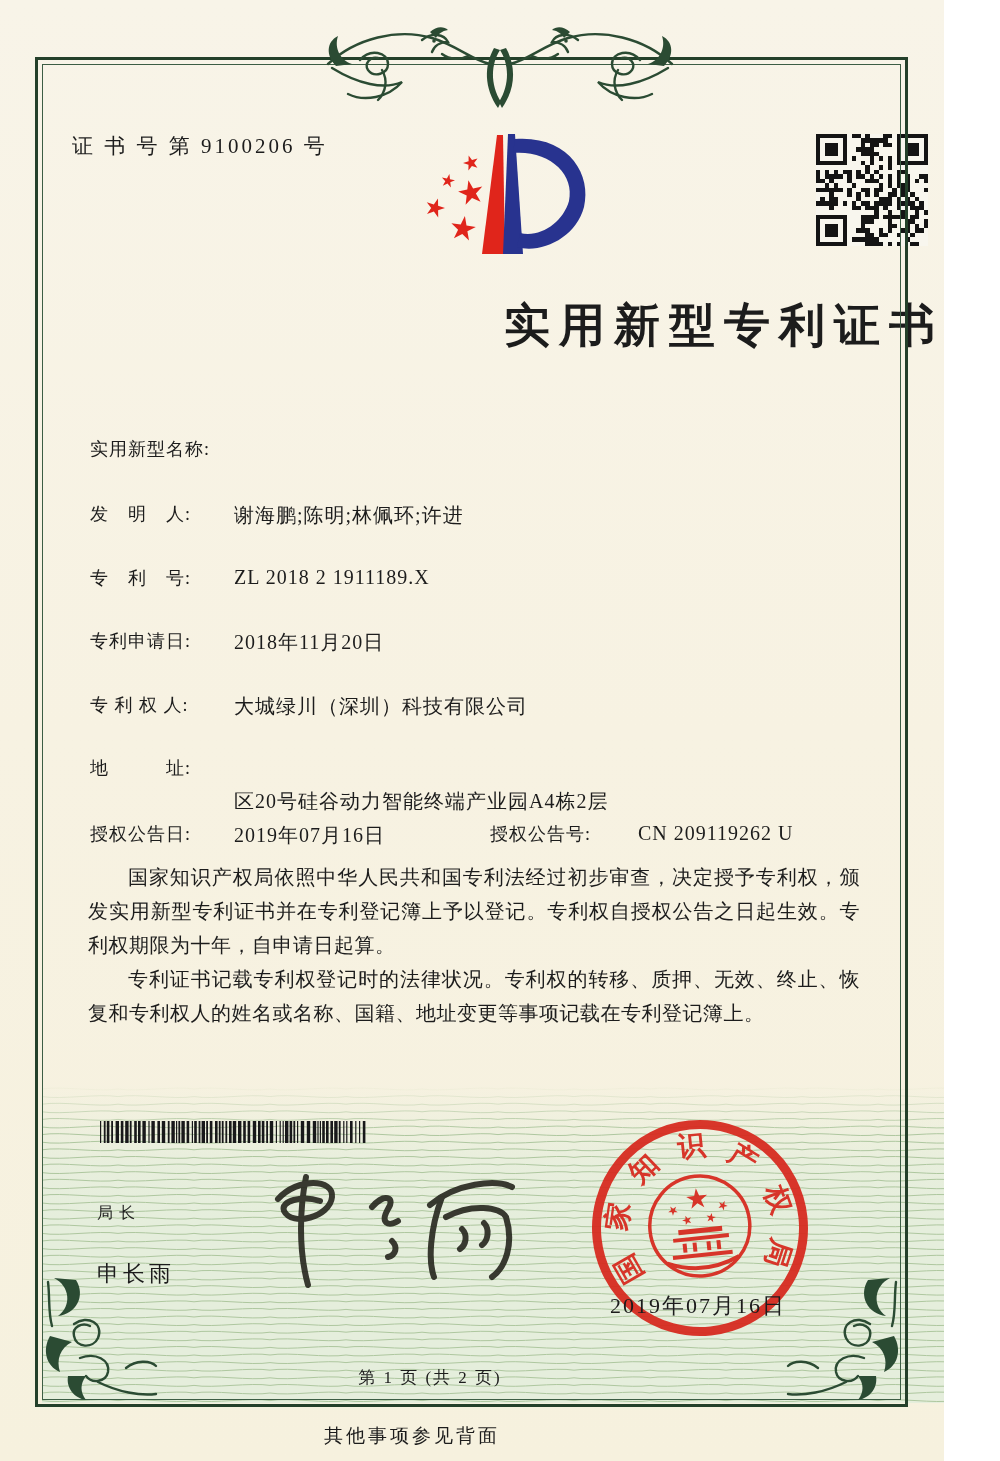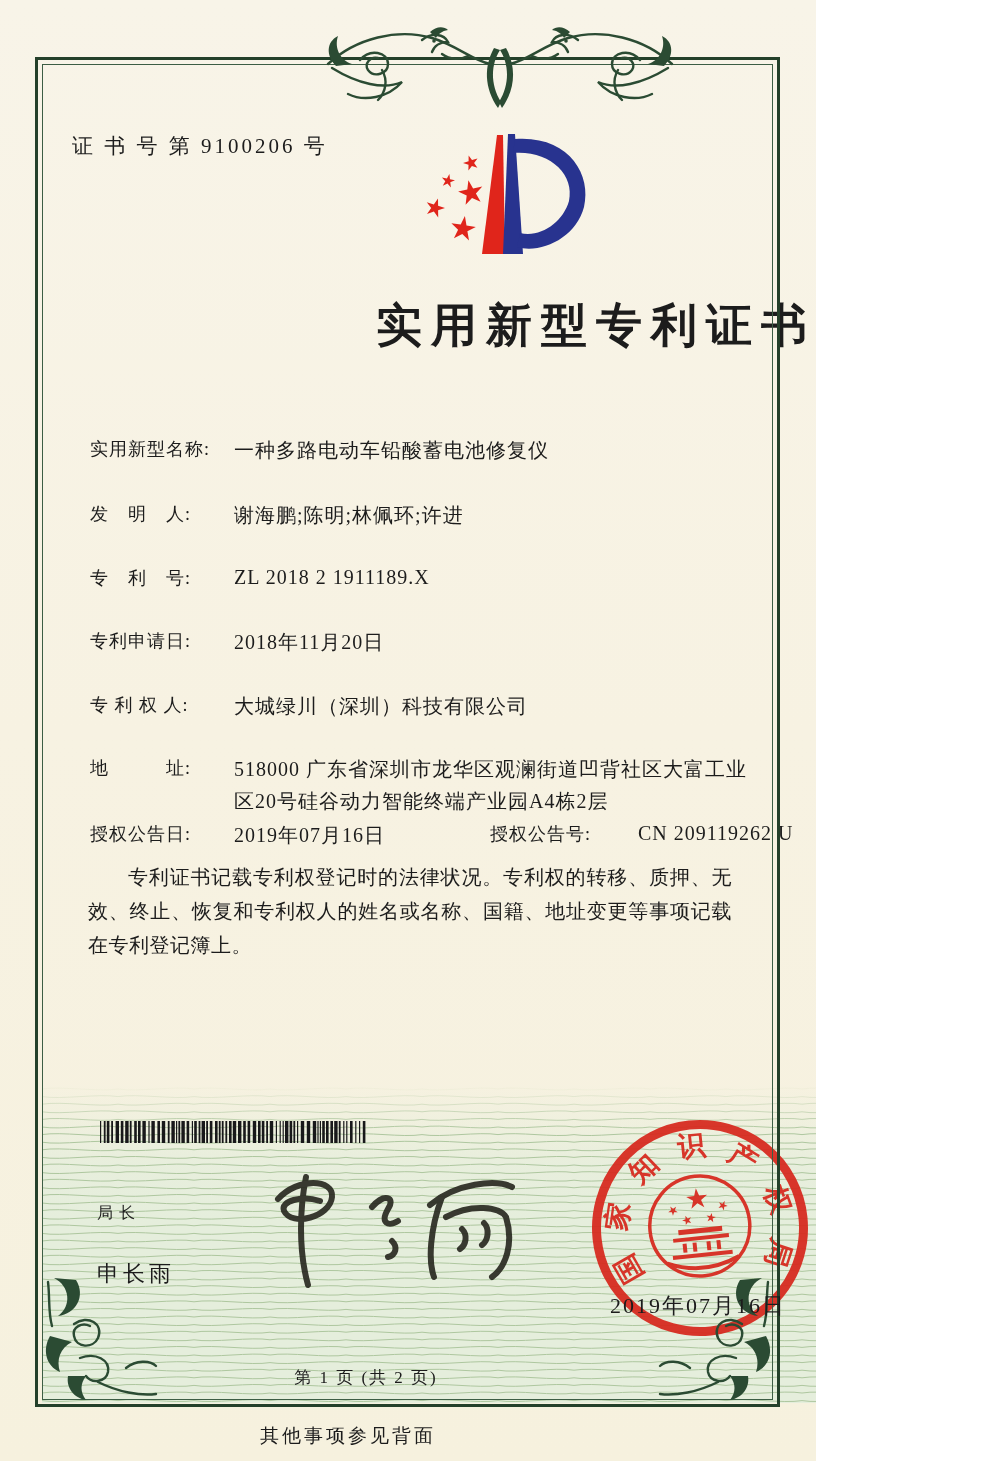--- a/index.html
+++ b/index.html
@@ -1,17 +1,17 @@
 <!DOCTYPE html>
 <html><head>
 <meta charset="utf-8">
 <style>
   html,body{margin:0;padding:0;}
   .page{
-    position:relative;width:816px;height:1461px;overflow:hidden;
+    position:relative;width:944px;height:1461px;overflow:hidden;
     background:linear-gradient(180deg,#f8f4e8 0%,#f7f2e2 50%,#f6f1de 100%);
     font-family:"Liberation Serif","DejaVu Serif",serif;color:#1c1c1c;
   }
   .abs{position:absolute;}
   
   .frame{position:absolute;left:35px;top:57px;right:36px;bottom:54px;
          border:3px solid #24402a;z-index:7;pointer-events:none;}
   .frame-inner{position:absolute;left:4px;top:4px;right:4px;bottom:4px;border:1px solid #3c5d44;}
   
   .waveband{position:absolute;left:42px;top:1085px;width:916px;height:318px;z-index:1;
@@ -378,44 +378,43 @@
       <rect x="19" y="1" width="5" height="5" fill="#f8f6ee"></rect>
       <rect x="20" y="2" width="3" height="3" fill="#141414"></rect>
       <rect x="0" y="18" width="7" height="7" fill="#141414"></rect>
       <rect x="1" y="19" width="5" height="5" fill="#f8f6ee"></rect>
       <rect x="2" y="20" width="3" height="3" fill="#141414"></rect>
     </svg>
 
   <div class="abs title">实用新型专利证书</div>
 
   <div class="abs row-label" style="top:437px">实用新型名称:</div>
-  <div class="abs row-value" style="top:437px">一种多路电动车铅酸蓄电池修复仪</div>
 
   <div class="abs row-label" style="top:502px">发　明　人:</div>
   <div class="abs row-value" style="top:502px">谢海鹏;陈明;林佩环;许进</div>
 
   <div class="abs row-label" style="top:566px">专　利　号:</div>
   <div class="abs row-value" style="top:566px">ZL 2018 2 1911189.X</div>
 
   <div class="abs row-label" style="top:629px">专利申请日:</div>
   <div class="abs row-value" style="top:629px">2018年11月20日</div>
 
   <div class="abs row-label" style="top:693px">专 利 权 人:</div>
   <div class="abs row-value" style="top:693px">大城绿川（深圳）科技有限公司</div>
 
   <div class="abs row-label" style="top:756px">地　　　址:</div>
-  <div class="abs row-value" style="top:756px">518000 广东省深圳市龙华区观澜街道凹背社区大富工业</div>
   <div class="abs row-value" style="top:788px">区20号硅谷动力智能终端产业园A4栋2层</div>
 
   <div class="abs row-label" style="top:822px">授权公告日:</div>
   <div class="abs row-value" style="top:822px">2019年07月16日</div>
   <div class="abs row-label" style="top:822px;left:490px">授权公告号:</div>
   <div class="abs row-value" style="top:822px;left:638px">CN 209119262 U</div>
 
   <div class="abs paras">
+    <p>国家知识产权局依照中华人民共和国专利法经过初步审查，决定授予专利权，颁发实用新型专利证书并在专利登记簿上予以登记。专利权自授权公告之日起生效。专利权期限为十年，自申请日起算。</p>
     <p>专利证书记载专利权登记时的法律状况。专利权的转移、质押、无效、终止、恢复和专利权人的姓名或名称、国籍、地址变更等事项记载在专利登记簿上。</p>
   </div>
 
   <svg class="abs barcode-svg" id="barcode" width="272" height="24">
       <rect x="0.0" y="0" width="1.2" height="22" fill="#18181a"></rect>
       <rect x="3.8" y="0" width="1.8" height="22" fill="#18181a"></rect>
       <rect x="6.8" y="0" width="2.6" height="22" fill="#18181a"></rect>
       <rect x="11.2" y="0" width="1.8" height="22" fill="#18181a"></rect>
       <rect x="15.6" y="0" width="3.4" height="22" fill="#18181a"></rect>
       <rect x="20.8" y="0" width="2.6" height="22" fill="#18181a"></rect>

